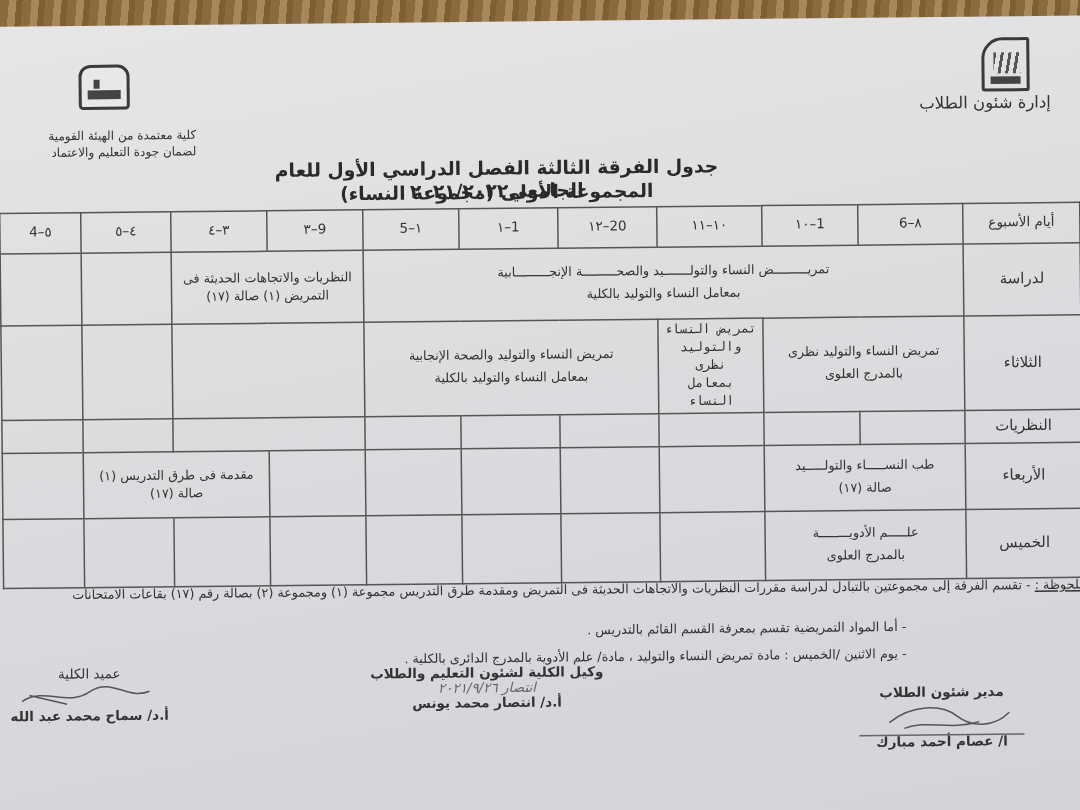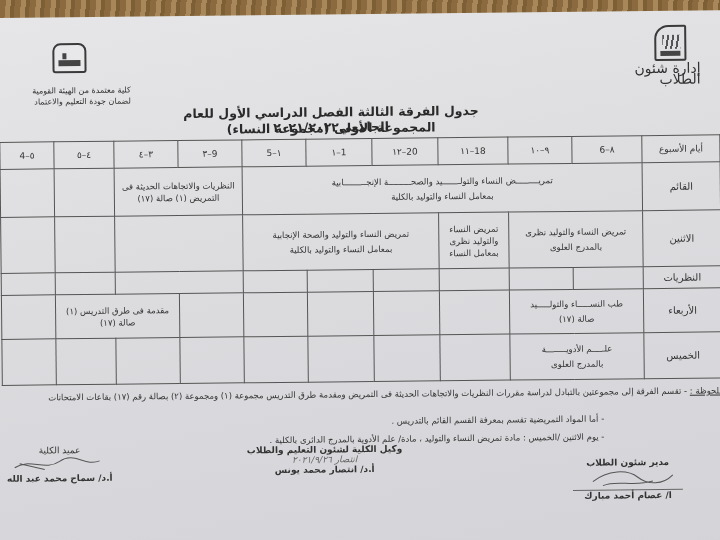--- a/index.html
+++ b/index.html
@@ -64,21 +64,21 @@
   </div>
   <div class="abs small" style="left:30px;top:68px;width:110px;">
     <div>كلية معتمدة من الهيئة القومية</div>
     <div>لضمان جودة التعليم والاعتماد</div>
   </div>
 
   <div class="logo-r" style="left:664px;top:14px;width:28px;height:32px;">
     <div class="rays"></div>
       <div class="base"></div>
   </div>
-  <div class="abs small" style="left:618px;top:52px;width:92px;font-size:14px;">إدارة شئون الطلاب</div>
+  <div class="abs small" style="left:618px;top:52px;width:92px;font-size:11px;">إدارة شئون الطلاب</div>
 
   <div class="abs title" style="left:140px;top:90px;width:400px;">جدول الفرقة الثالثة الفصل الدراسي الأول للعام الجامعي٢٠٢١/٢٠٢٢</div>
   <div class="abs title" style="left:230px;top:106px;width:220px;">المجموعة الأولى (مجموعة النساء)</div>
 
   <table class="sched" style="left:8px;top:124px;width:720px;">
     <colgroup>
       <col style="width:78px">
         <col style="width:70px">
         <col style="width:64px">
         <col style="width:70px">
@@ -87,52 +87,52 @@
         <col style="width:64px">
         <col style="width:64px">
         <col style="width:64px">
         <col style="width:60px">
         <col style="width:54px">
     </colgroup>
     <tbody>
         <tr>
       <th class="dayc">أيام الأسبوع</th>
       <th>٨–6</th>
-      <th>٩–١٠</th>
-      <th>18–١١</th>
+      <th>1–١٠</th>
+      <th>١٠–١١</th>
       <th>20–١٢</th>
       <th>1–١</th>
       <th>١–5</th>
       <th>9–٣</th>
       <th>٣–٤</th>
       <th>٤–٥</th>
       <th>٥–4</th>
     </tr>
 
     <tr style="height:48px;">
-      <td class="dayc">القائم</td>
+      <td class="dayc">لدراسة</td>
       <td colspan="6">
         <div>تمريـــــــــض النساء والتولـــــــيد والصحـــــــــة الإنجـــــــــابية</div>
         <div>بمعامل النساء والتوليد بالكلية</div>
       </td>
       <td colspan="2" style="line-height:12px;">
         <div>النظريات والاتجاهات الحديثة فى</div>
         <div>التمريض (١) صالة (١٧)</div>
       </td>
       <td></td>
       <td></td>
     </tr>
 
     <tr style="height:56px;">
-      <td class="dayc">الاثنين</td>
+      <td class="dayc">الثلاثاء</td>
       <td colspan="2">
         <div>تمريض النساء والتوليد نظرى</div>
         <div>بالمدرج العلوى</div>
       </td>
-      <td style="line-height:12px;">
+      <td style="line-height:12px;font-family:Liberation Mono, monospace;">
         <div>تمريض النساء</div>
         <div>والتوليد نظرى</div>
         <div>بمعامل النساء</div>
       </td>
       <td colspan="3">
         <div>تمريض النساء والتوليد والصحة الإنجابية</div>
         <div>بمعامل النساء والتوليد بالكلية</div>
       </td>
       <td colspan="2"></td>
       <td></td>

